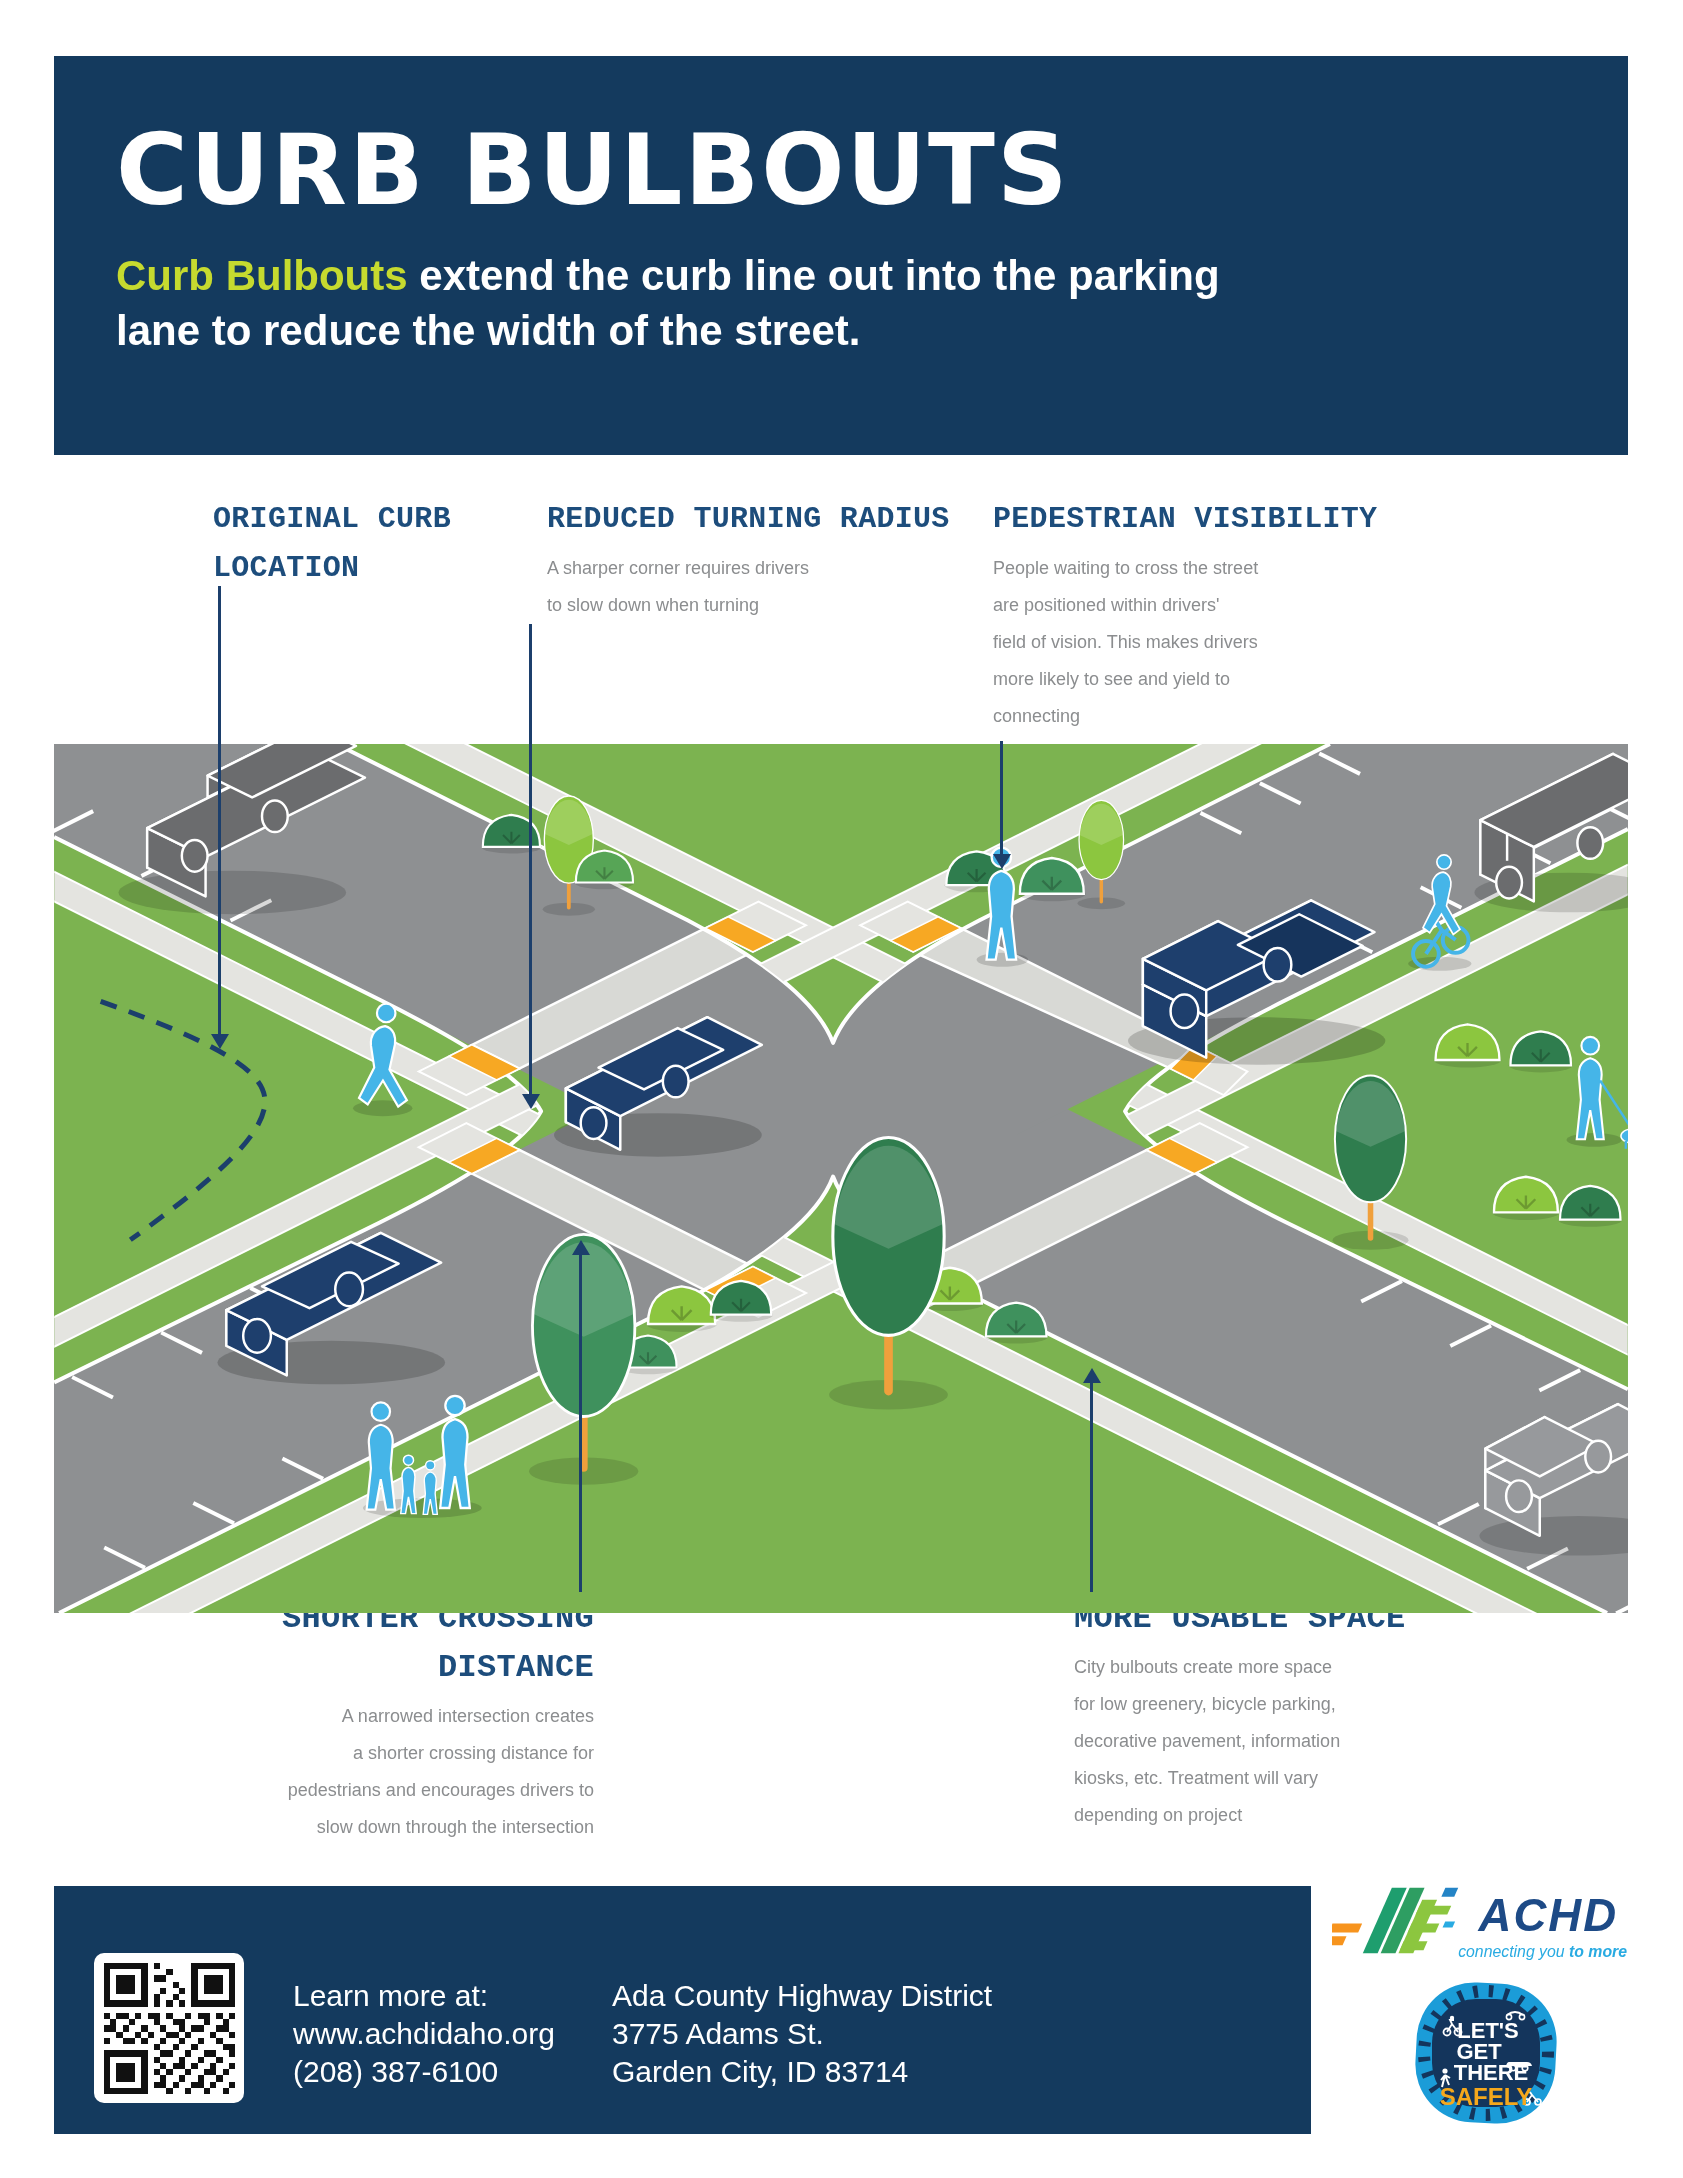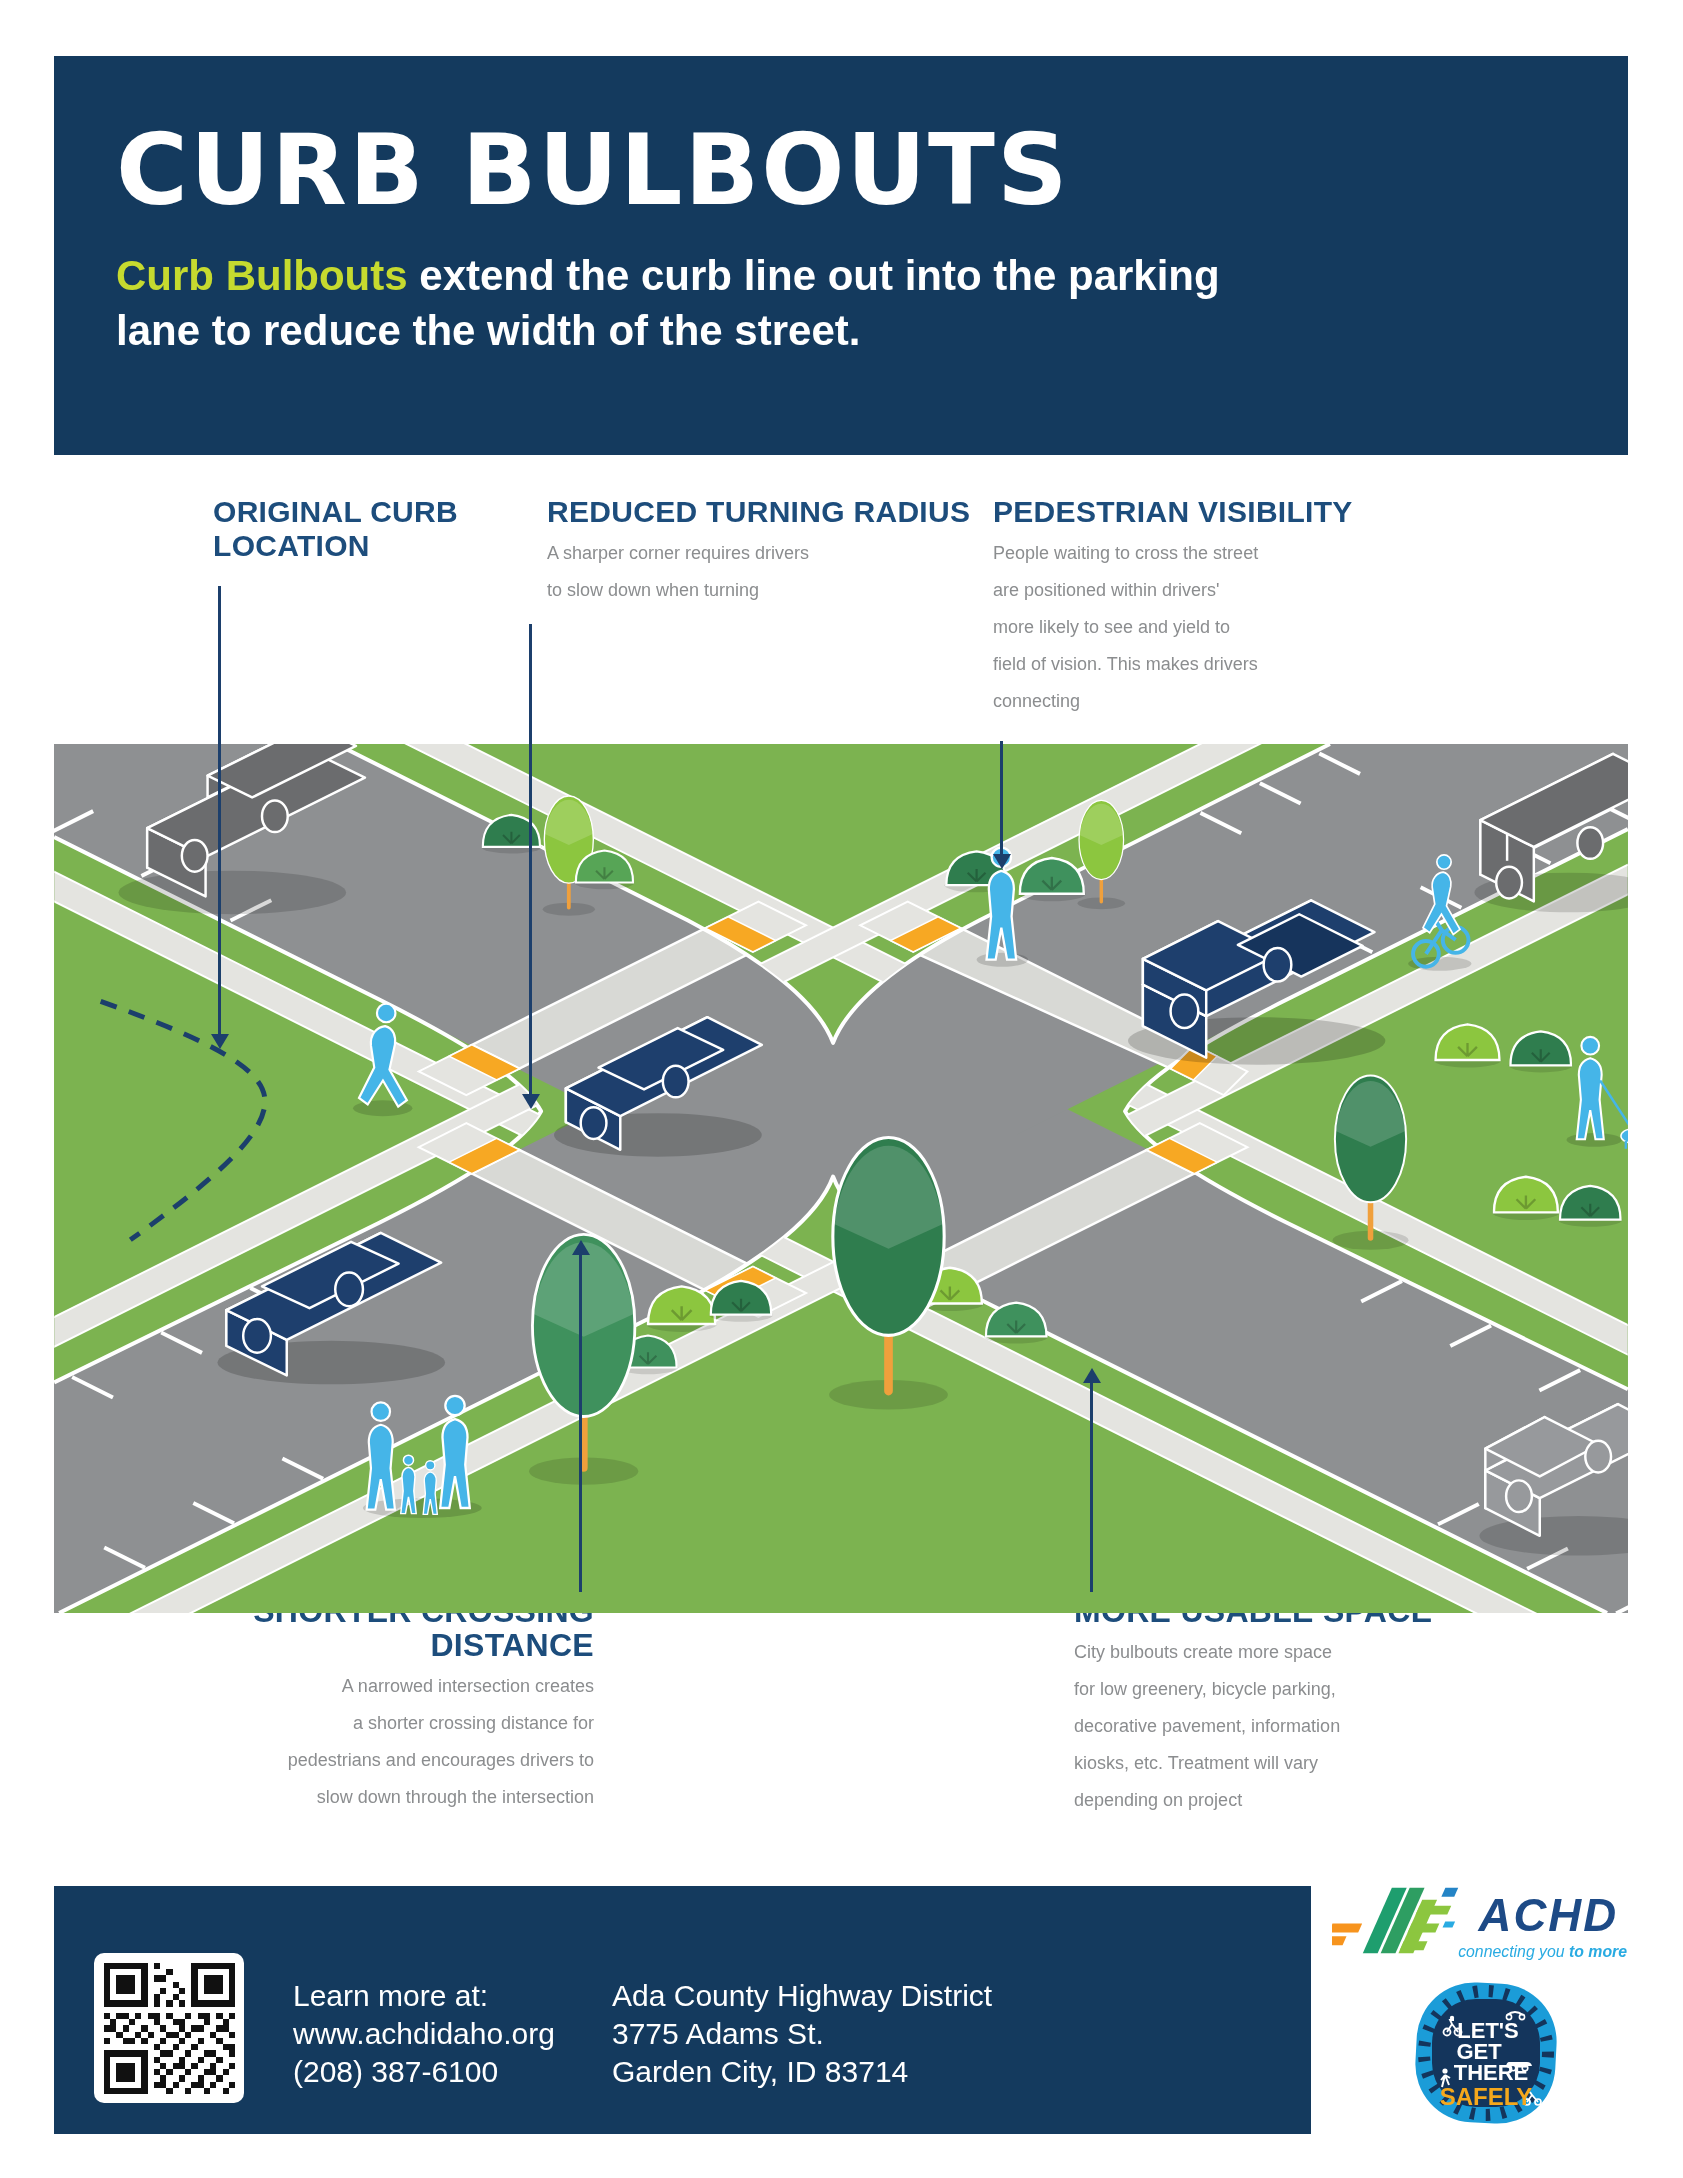--- a/index.html
+++ b/index.html
@@ -9,21 +9,21 @@
   }
   html,body{margin:0;padding:0;background:#fff;}
   .page{position:relative;width:1683px;height:2178px;background:#fff;overflow:hidden;
         font-family:"Liberation Sans",sans-serif;}
   .header{position:absolute;left:54px;top:56px;width:1574px;height:399px;background:var(--navy);}
   .title{margin:0;padding:65px 0 0 62px;font-family:"DejaVu Sans",sans-serif;font-weight:bold;
          font-size:98px;letter-spacing:2px;color:#fff;line-height:1;}
   .subtitle{margin:0;padding:30px 0 0 62px;width:1188px;font-weight:bold;font-size:42px;line-height:1.3;color:#fff;}
   .subtitle .hl{color:var(--lime);}
   .ann{position:absolute;}
-  .ann h3{margin:0 0 6px 0;font-size:30px;line-height:34px;color:var(--head);letter-spacing:0.3px;font-weight:bold;}
+  .ann h3{margin:0 0 6px 0;font-size:30px;line-height:49px;color:var(--head);letter-spacing:0.3px;font-weight:bold;font-family:Liberation Mono, monospace;}
   .ann .bl{display:block;font-size:18px;line-height:37px;color:var(--bodygray);}
   .ann.right{text-align:right;}
   .ann.bottom h3{font-size:32px;}
   .callout{position:absolute;width:3px;background:var(--callout);}
   .callout .a-down{position:absolute;bottom:-13px;left:-7.4px;width:0;height:0;
       border-left:9px solid transparent;border-right:9px solid transparent;border-top:15px solid var(--callout);}
   .callout .a-up{position:absolute;top:-13px;left:-7.4px;width:0;height:0;
       border-left:9px solid transparent;border-right:9px solid transparent;border-bottom:15px solid var(--callout);}
   .scene{position:absolute;left:54px;top:744px;width:1574px;height:869px;}
   .footer{position:absolute;left:54px;top:1886px;width:1257px;height:248px;background:var(--navy);}
@@ -48,22 +48,22 @@
   </div>
   <div class="ann" style="left:520px;top:495px;width:426px;margin-left:27px;">
     <h3>REDUCED TURNING RADIUS</h3>
     <span class="bl">A sharper corner requires drivers</span>
     <span class="bl">to slow down when turning</span>
   </div>
   <div class="ann" style="left:993px;top:495px;width:475px;">
     <h3>PEDESTRIAN VISIBILITY</h3>
     <span class="bl">People waiting to cross the street</span>
     <span class="bl">are positioned within drivers'</span>
+    <span class="bl">field of vision. This makes drivers</span>
     <span class="bl">more likely to see and yield to</span>
-    <span class="bl">field of vision. This makes drivers</span>
     <span class="bl">connecting</span>
   </div>
 
   <div class="ann right bottom" style="left:129px;top:1594px;width:465px;">
     <h3>SHORTER CROSSING DISTANCE</h3>
     <span class="bl">A narrowed intersection creates</span>
     <span class="bl">a shorter crossing distance for</span>
     <span class="bl">pedestrians and encourages drivers to</span>
     <span class="bl">slow down through the intersection</span>
   </div>

